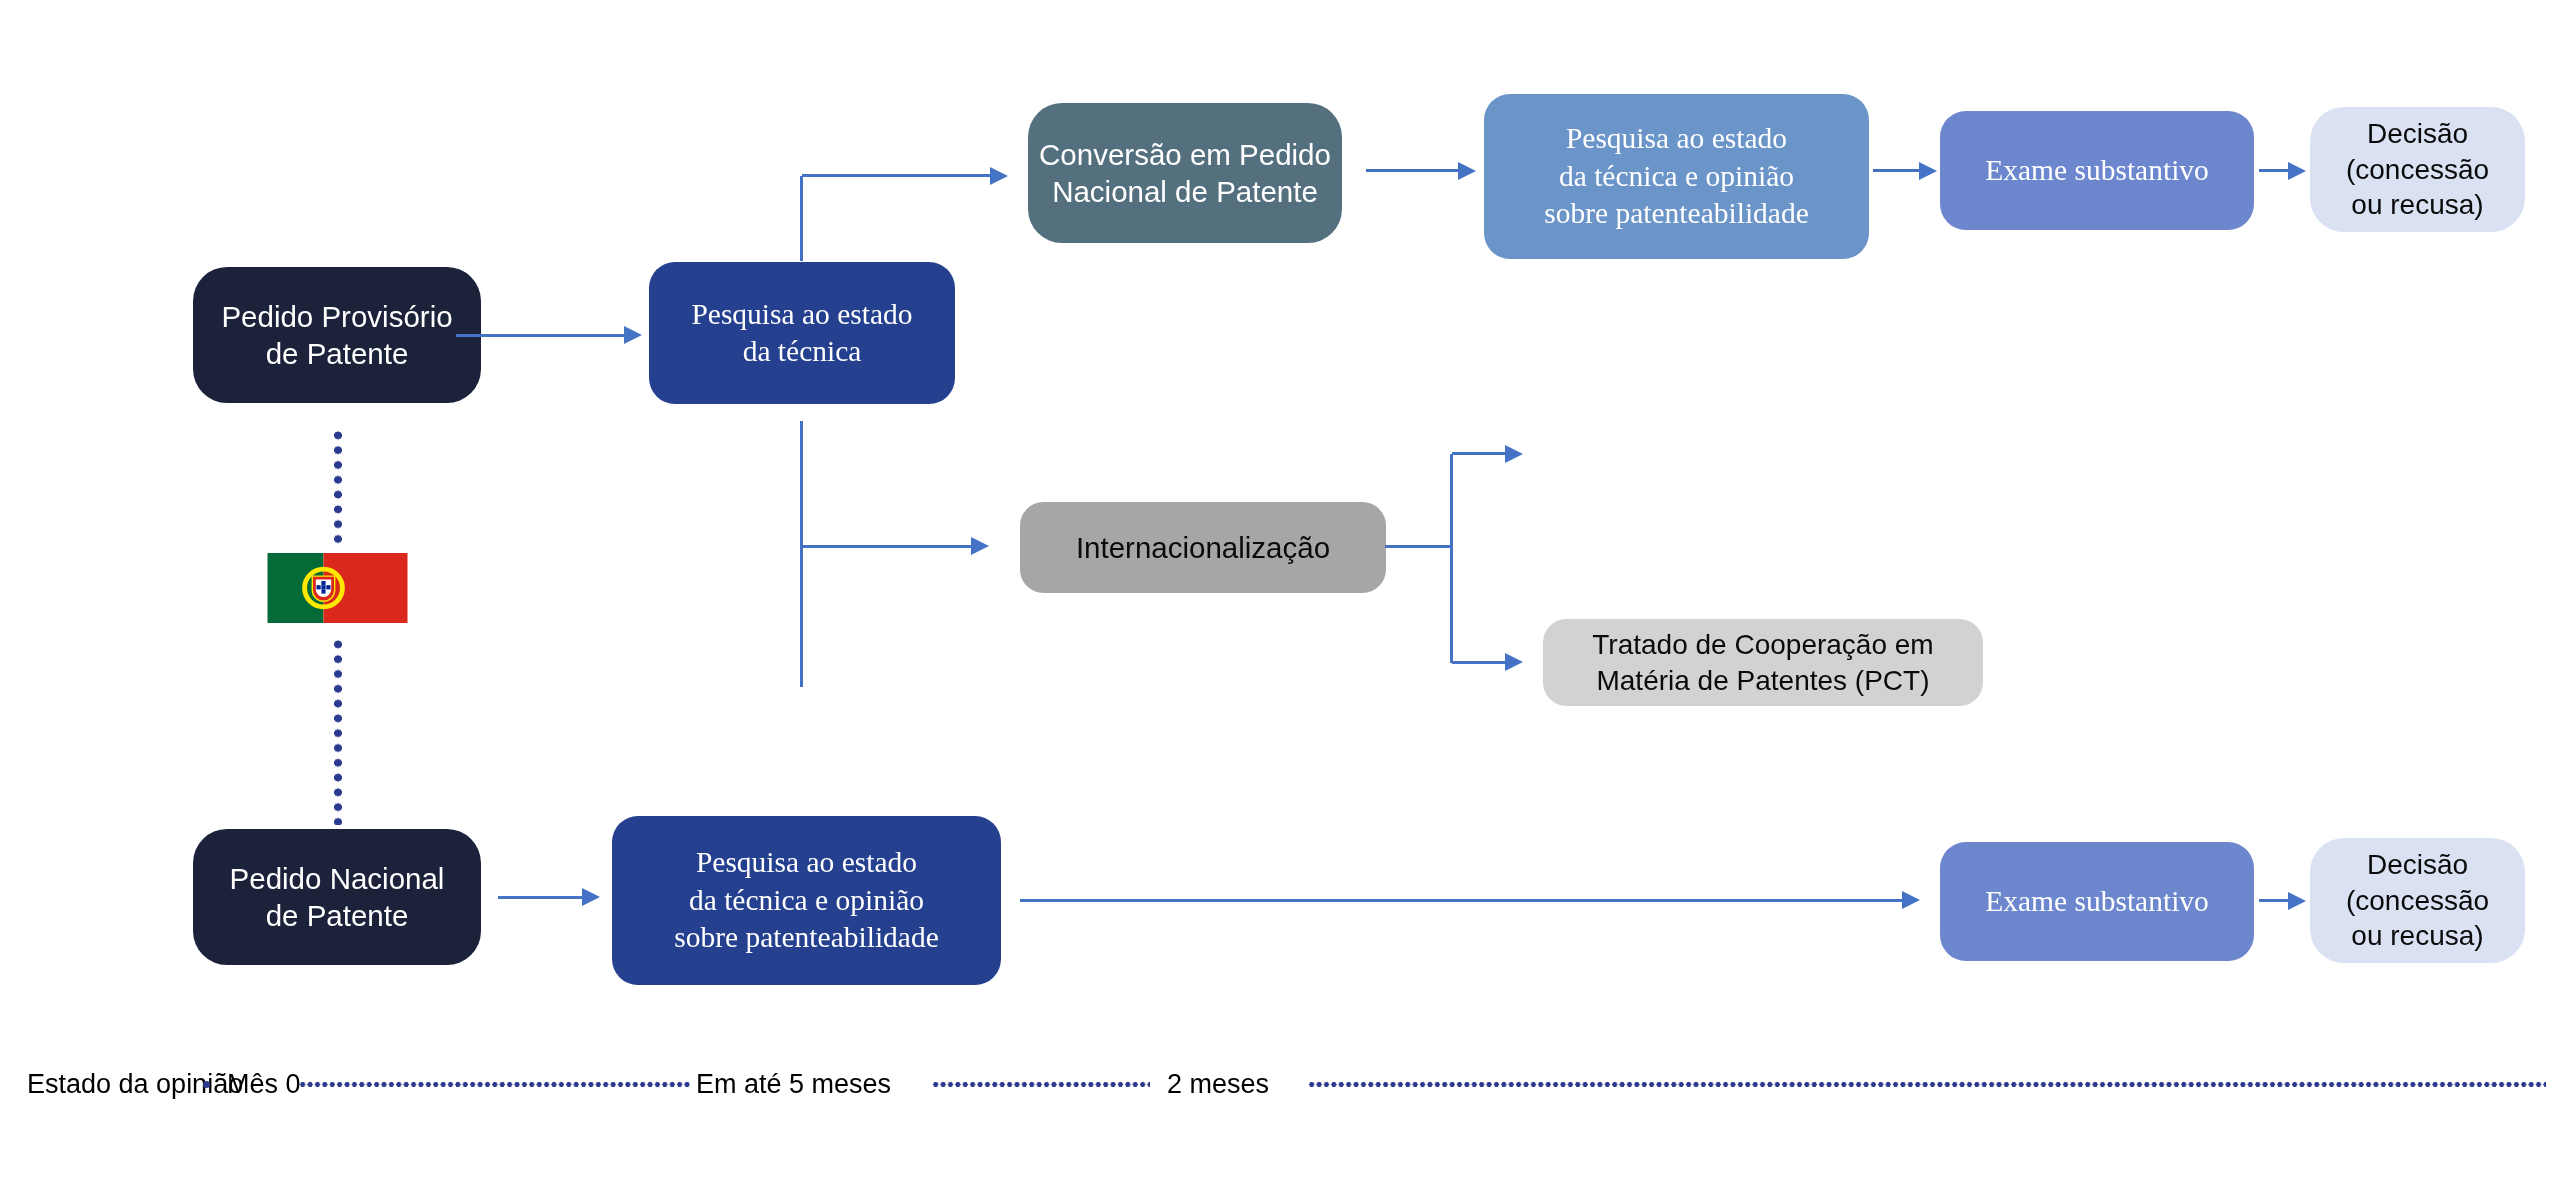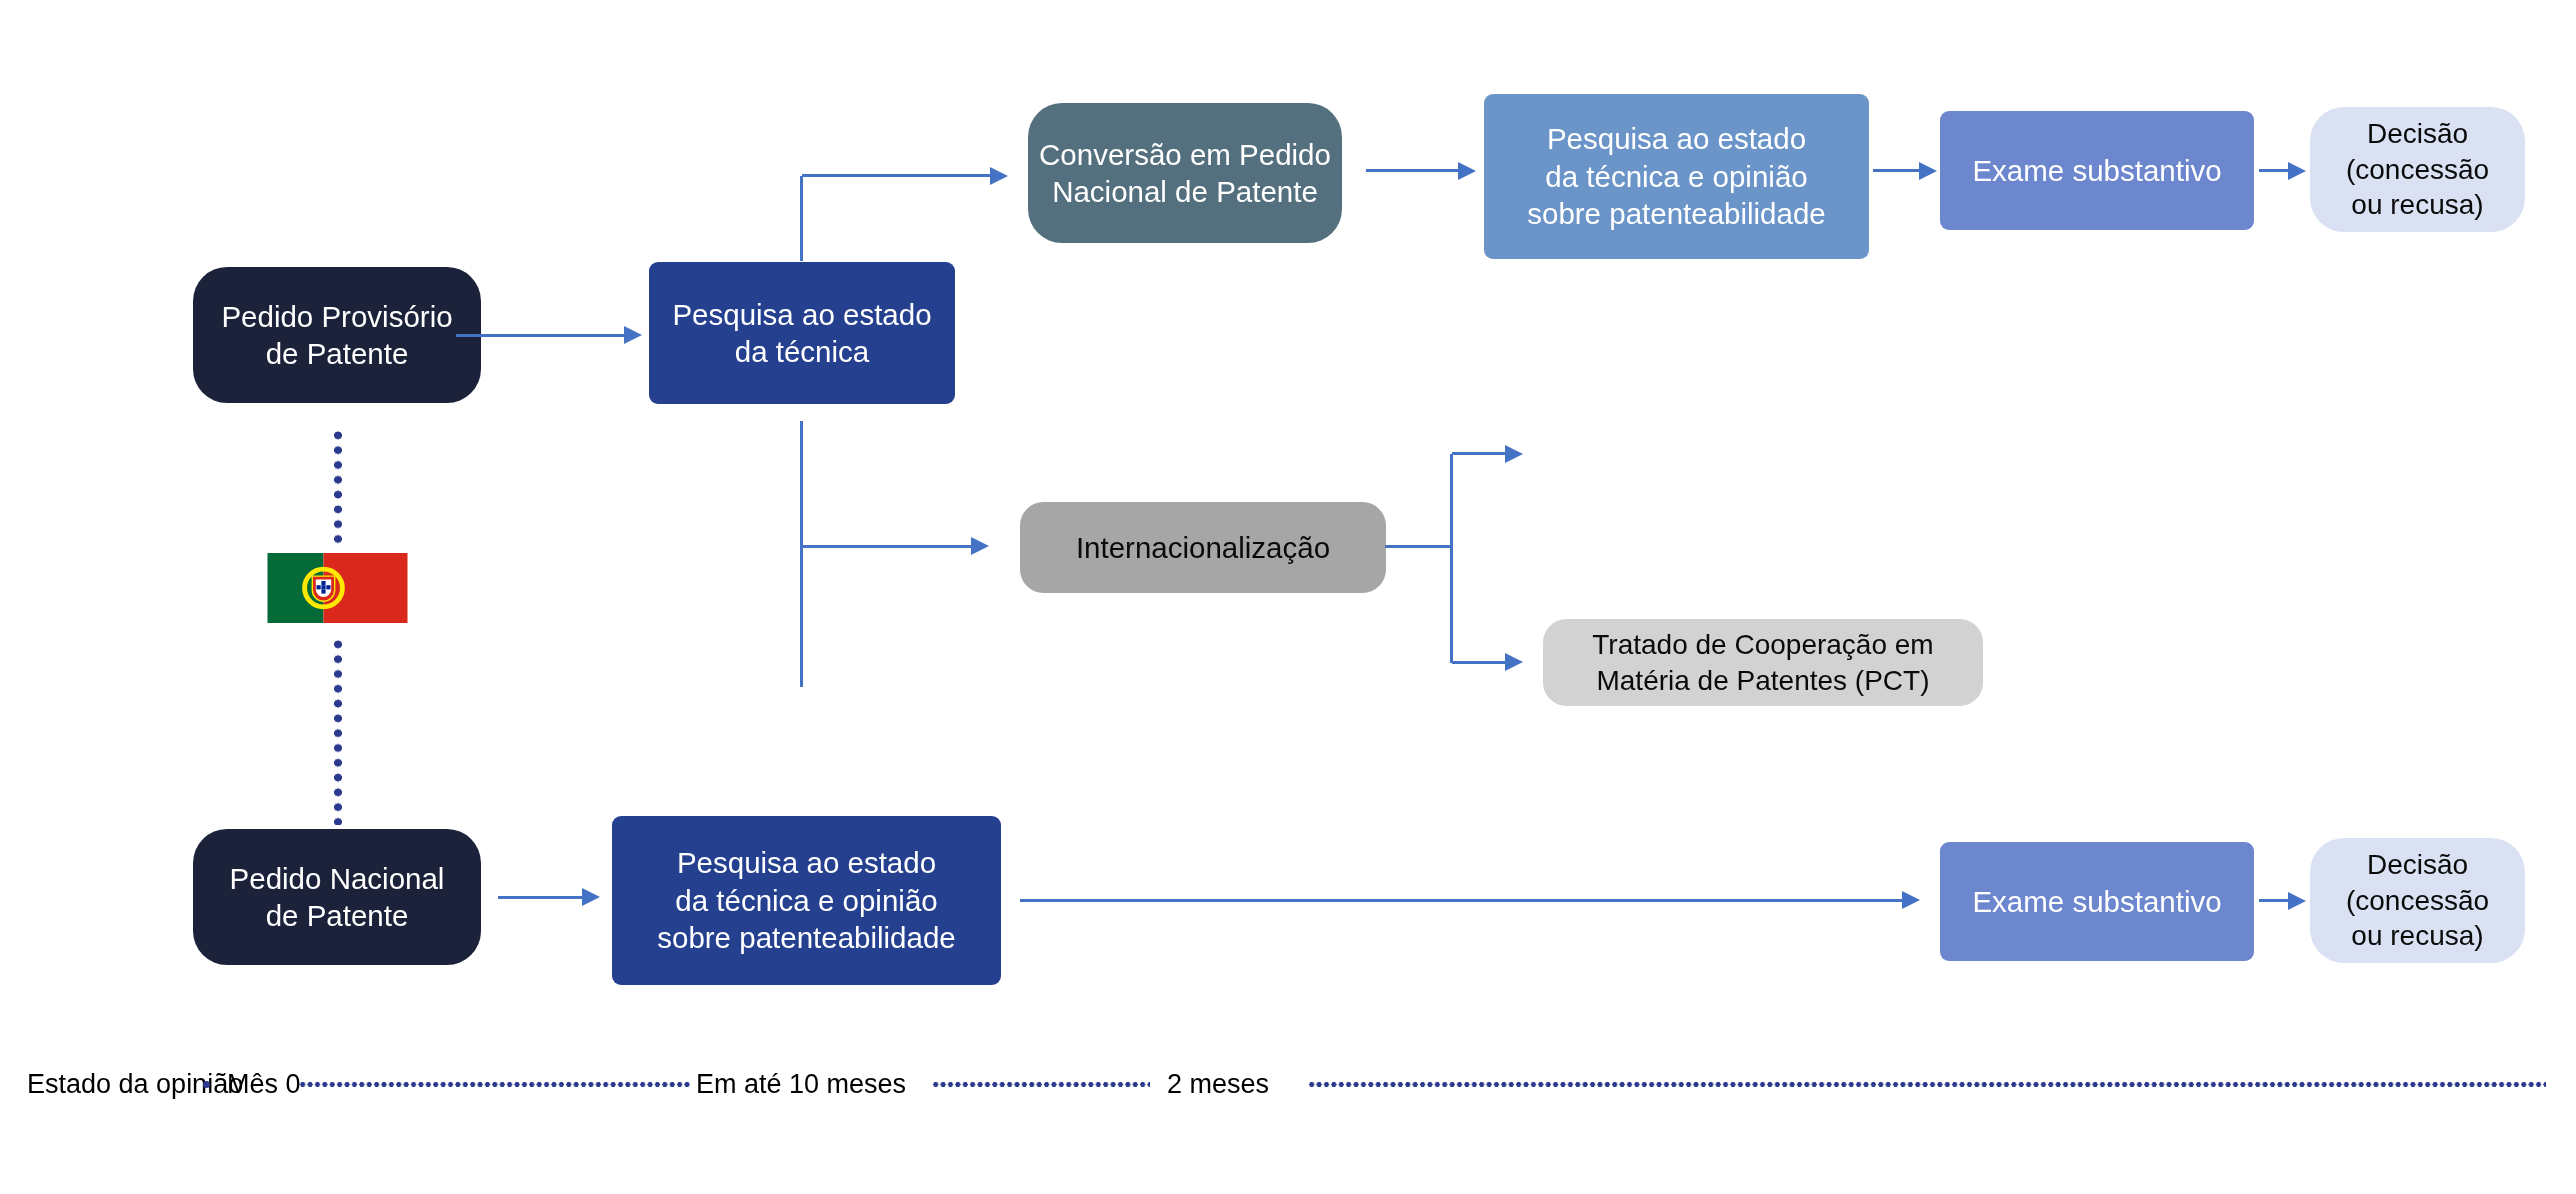--- a/index.html
+++ b/index.html
@@ -3,21 +3,21 @@
 <meta charset="utf-8">
 <style>
   html,body{margin:0;padding:0;background:#ffffff;}
   body{width:2576px;height:1194px;position:relative;overflow:hidden;
        font-family:"Liberation Sans",sans-serif;}
   #canvas{position:absolute;inset:0;width:2424px;height:1194px;background:#fff;}
 
   .box{position:absolute;display:flex;align-items:center;justify-content:center;
        text-align:center;white-space:pre-line;font-size:29.5px;line-height:1.27;
        color:var(--text_light);}
-  .r50{border-radius:34px;} .r35{border-radius:23.5px;} .r55{border-radius:9px;}
+  .r50{border-radius:34px;} .r35{border-radius:23.5px;} .r55{border-radius:26px;font-family:Liberation Serif, serif;}
 
   
   #pedido_provisorio {left:193px; top:267px;  width:288px; height:136px; background:var(--navy);}
   #pesquisa_tecnica  {left:649px; top:262px;  width:306px; height:142px; background:var(--royal);}
   #conversao         {left:1028px;top:103px;  width:314px; height:140px; background:var(--slate);}
   #pesquisa_opiniao_top{left:1484px;top:94px;width:385px; height:165px; background:var(--steel);}
   #exame_top         {left:1940px;top:111px;  width:314px; height:119px; background:var(--periwinkle);}
   #decisao_top       {left:2310px;top:107px;  width:215px; height:125px; background:var(--pale);color:var(--text_dark);font-size:28px;}
   #internacionalizacao{left:1020px;top:502px; width:366px; height:91px; background:var(--gray);color:var(--text_dark);}
   #uniao_paris       {left:1543px;top:415px;  width:373px; height:81px; background:var(--lightgray);color:var(--text_dark);}
@@ -130,19 +130,19 @@
   <div class="hline" style="left:1020px;top:899px;width:884px;"></div>
   <div class="ahead" style="left:1902px;top:891px;"></div>
 
   <div class="hline" style="left:2259px;top:899px;width:29.5px;"></div>
   <div class="ahead" style="left:2288px;top:892px;"></div>
 
   <div class="tl-label" style="left:27px;top:1068px;">Estado da opinião</div>
   <div class="sepdot" style="left:203px;top:1081px;"></div>
   <div class="tl-label" style="left:227px;top:1068px;">Mês 0</div>
   <div class="dotline" style="left:299px;top:1081px;width:392px;"></div>
-  <div class="tl-label" style="left:696px;top:1068px;">Em até 10 meses</div>
+  <div class="tl-label" style="left:696px;top:1068px;">Em até 5 meses</div>
   <div class="dotline" style="left:932px;top:1081px;width:218px;"></div>
   <div class="tl-label" style="left:1167px;top:1068px;">2 meses</div>
   <div class="dotline" style="left:1308px;top:1081px;width:1238px;"></div>
 
 </div>
 
 
 </body></html>

